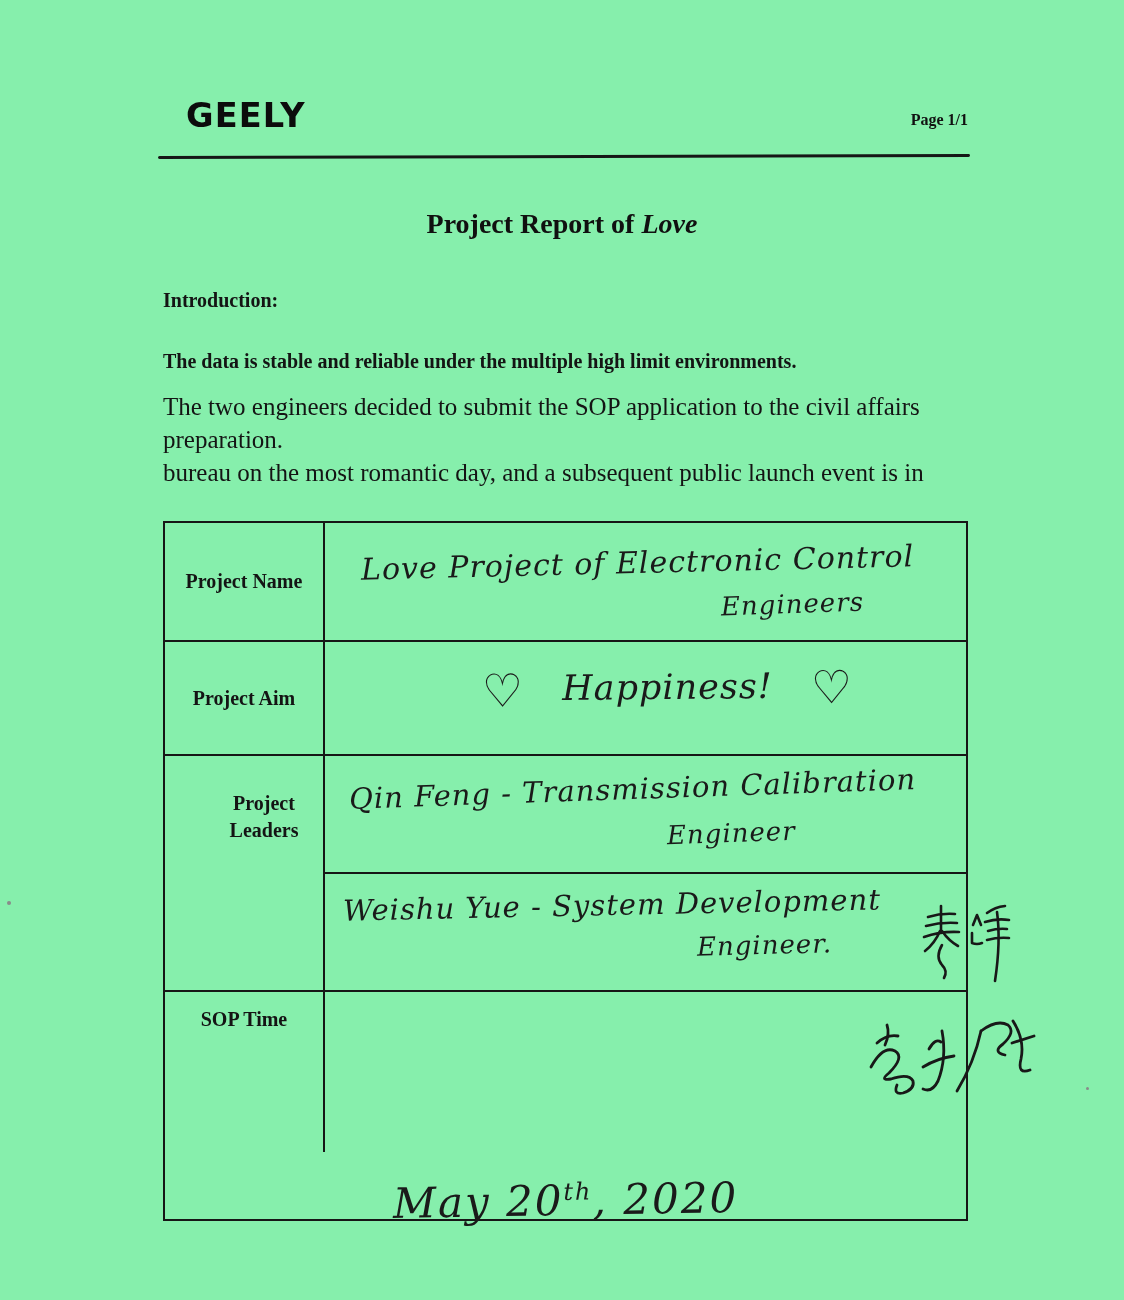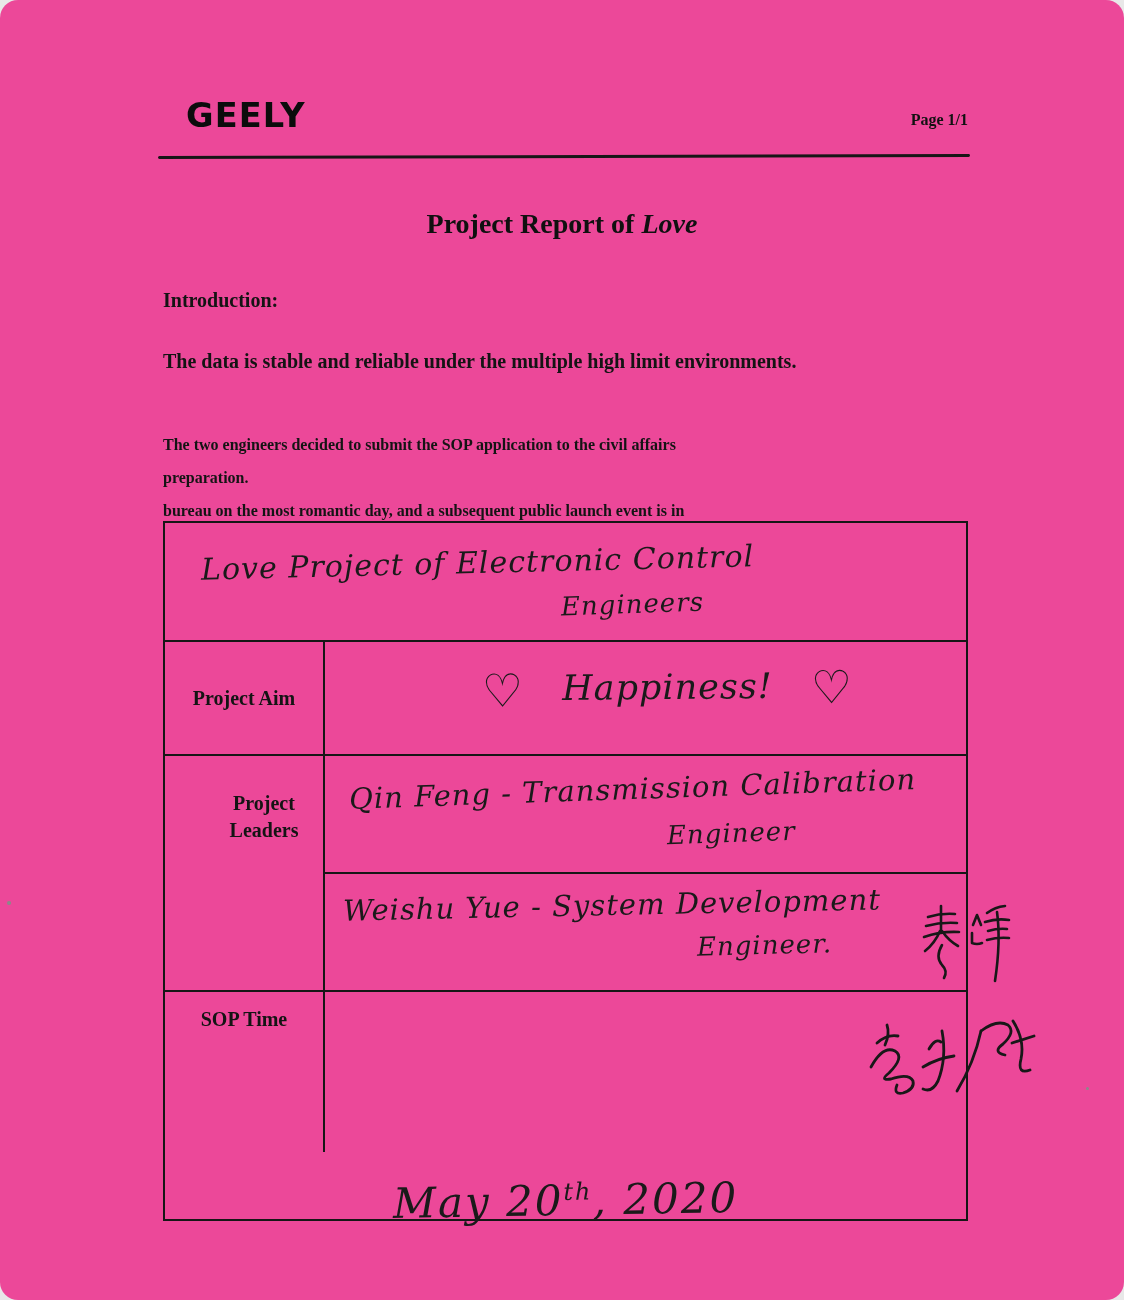--- a/index.html
+++ b/index.html
@@ -1,24 +1,23 @@
 <!DOCTYPE html>
 <html><head>
 <meta charset="utf-8">
 <style>
   html,body { margin:0; padding:0; background:#e8e8e8; }
   .page {
     position:relative;
     width:1124px; height:1300px;
     margin:0 auto;
-    background:#ec4899;
+    background:#86efac;
     font-family:"Liberation Serif", serif;
     color:#141414;
     overflow:hidden;
-    border-radius:18px;
   }
 
   
   .logo {
     position:absolute; left:186px; top:96px;
     font-family:"DejaVu Sans", sans-serif;
     font-weight:bold; font-size:30px; letter-spacing:1px;
     color:#0c0c0c;
     transform:scale(1.12,1.12); transform-origin:left top;
   }
@@ -39,22 +38,22 @@
   .doc-title .em { font-style:italic; }
   .intro-heading {
     position:absolute; left:163px; top:289px;
     font-size:20px; font-weight:bold;
   }
   .para-1 {
     position:absolute; left:163px; top:350px; width:800px;
     font-size:20px; font-weight:bold;
   }
   .para-2 {
-    position:absolute; left:163px; top:428px; width:810px;
-    font-size:16px; font-weight:bold; line-height:33px;
+    position:absolute; left:163px; top:390px; width:810px;
+    font-size:25px; font-weight:normal; line-height:33px;
   }
 
   
   .report-table {
     position:absolute; left:163px; top:521px;
     width:805px; height:700px;
     border:2px solid #161616;
     box-sizing:border-box;
   }
   .t-row { display:flex; border-bottom:2px solid #161616; }
@@ -131,20 +130,21 @@
   <div class="para-1">The data is stable and reliable under the multiple high limit environments.</div>
   <div class="para-2">
     <div>The two engineers decided to submit the SOP application to the civil affairs</div>
     <div>preparation.</div>
     <div>bureau on the most romantic day, and a subsequent public launch event is in</div>
   </div>
 
   <div class="report-table">
 
     <div class="t-row row-name">
+      <div class="label-cell">Project Name</div>
       <div class="value-cell">
         <span class="hand hw-name1">Love Project of Electronic Control</span>
         <span class="hand hw-name2">Engineers</span>
       </div>
     </div>
 
 
     <div class="t-row row-aim">
       <div class="label-cell">Project Aim</div>
       <div class="value-cell">

